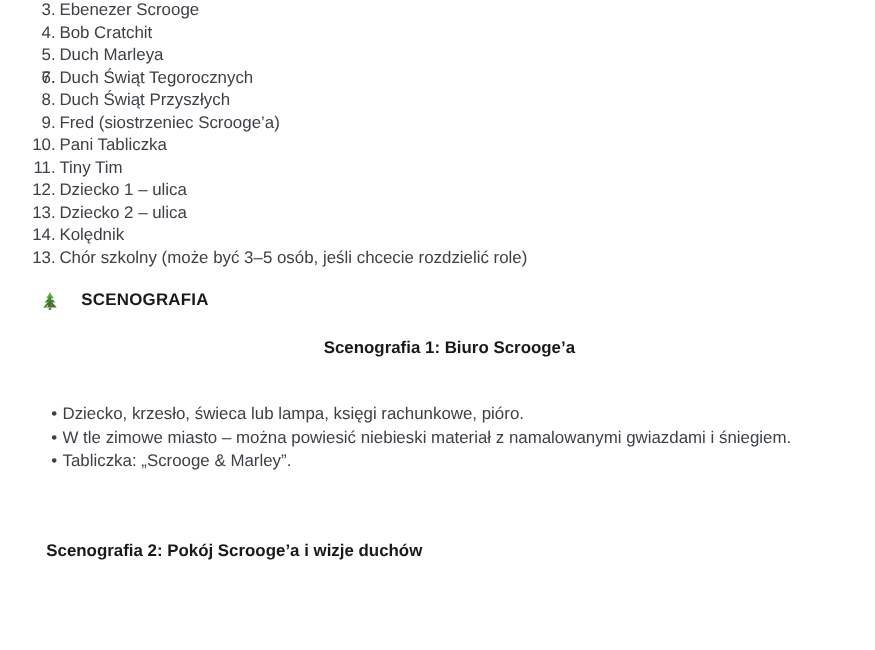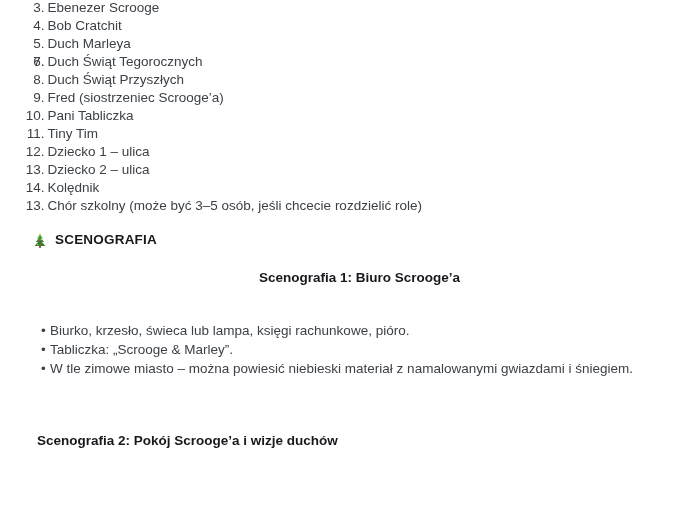--- a/index.html
+++ b/index.html
@@ -37,21 +37,21 @@
   }
   ol.cast-list .num {
     position: absolute;
     right: calc(100% + 3px);
     white-space: nowrap;
   }
   
   h3.sceno-heading {
     display: flex;
     align-items: center;
-    gap: 9px;
+    gap: 19px;
     margin: 16px 0 0 -3px;
     font-size: 13.5px;
     line-height: 18px;
     font-weight: 700;
     color: #17191d;
     letter-spacing: 0.2px;
   }
   .tree-icon {
     display: inline-block;
     width: 12px;
@@ -125,22 +125,22 @@
           <circle cx="7.2" cy="11" r="0.8" fill="#e53935"></circle>
           <circle cx="3.8" cy="11.8" r="0.7" fill="#fdd835"></circle>
         </svg>
       </span>
       <span>SCENOGRAFIA</span>
     </h3>
 
     <h4 class="scene-heading first">Scenografia 1: Biuro Scrooge’a</h4>
 
     <ul class="props-list">
-        <li>Biurko, krzesło, świeca lub lampa, księgi rachunkowe, pióro.</li>
+        <li>Dziecko, krzesło, świeca lub lampa, księgi rachunkowe, pióro.</li>
+        <li>W tle zimowe miasto – można powiesić niebieski materiał z namalowanymi gwiazdami i śniegiem.</li>
         <li>Tabliczka: „Scrooge &amp; Marley”.</li>
-        <li>W tle zimowe miasto – można powiesić niebieski materiał z namalowanymi gwiazdami i śniegiem.</li>
       </ul>
 
     <h4 class="scene-heading second">Scenografia 2: Pokój Scrooge’a i wizje duchów</h4>
 
 
   </div>
 </div>
 
 </body></html>

